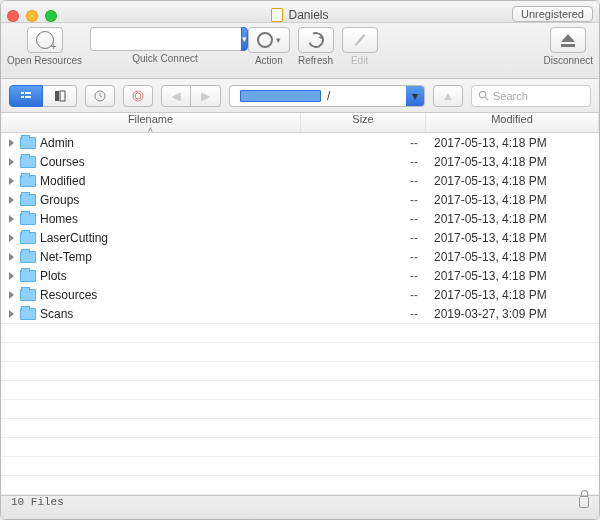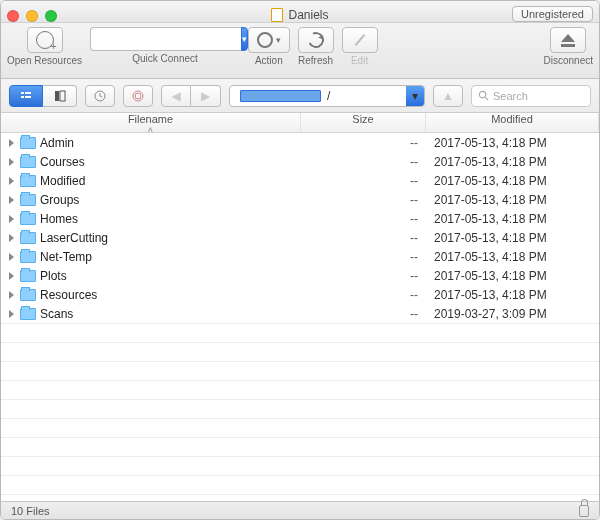--- a/index.html
+++ b/index.html
@@ -143,22 +143,22 @@
   .cell.filename{flex:0 0 300px;gap:4px}
   .cell.size{flex:0 0 125px;justify-content:flex-end;color:#555}
   .cell.mod{flex:1;color:#333}
   .disclosure{width:0;height:0;border-top:4px solid transparent;border-bottom:4px solid transparent;border-left:5px solid #888;margin-right:2px}
   .folder{width:16px;height:12px;background:#8fd0ff;border:1px solid #58b0ee;border-radius:1px;position:relative}
   .folder:before{content:"";position:absolute;top:-3px;left:0;width:7px;height:3px;background:#8fd0ff;border:1px solid #58b0ee;border-bottom:none;border-radius:1px 1px 0 0}
   .empty-row{height:19px;border-top:1px solid #eee}
   .bottom-border{border-top:1px solid #e3e3e3}
   
   .status{
-    height:18px;background:linear-gradient(#efefef,#e4e4e4);border-top:1px solid #c8c8c8;
-    display:flex;align-items:center;padding:0 10px;font-size:11px;color:#555;justify-content:space-between;
+    height:24px;background:linear-gradient(#efefef,#e4e4e4);border-top:1px solid #c8c8c8;
+    display:flex;padding:0 10px;font-size:11px;color:#555;justify-content:space-between;font-family:Liberation Mono, monospace;
   }
   .lock{width:10px;height:12px;border:1.2px solid #999;border-radius:2px;position:relative}
   .lock:before{content:"";position:absolute;top:-7px;left:1px;width:5px;height:6px;border:1.2px solid #999;border-bottom:none;border-radius:4px 4px 0 0}
   .chev{font-size:9px}
 </style>
 </head>
 <body>
 
 <div class="window">
 

